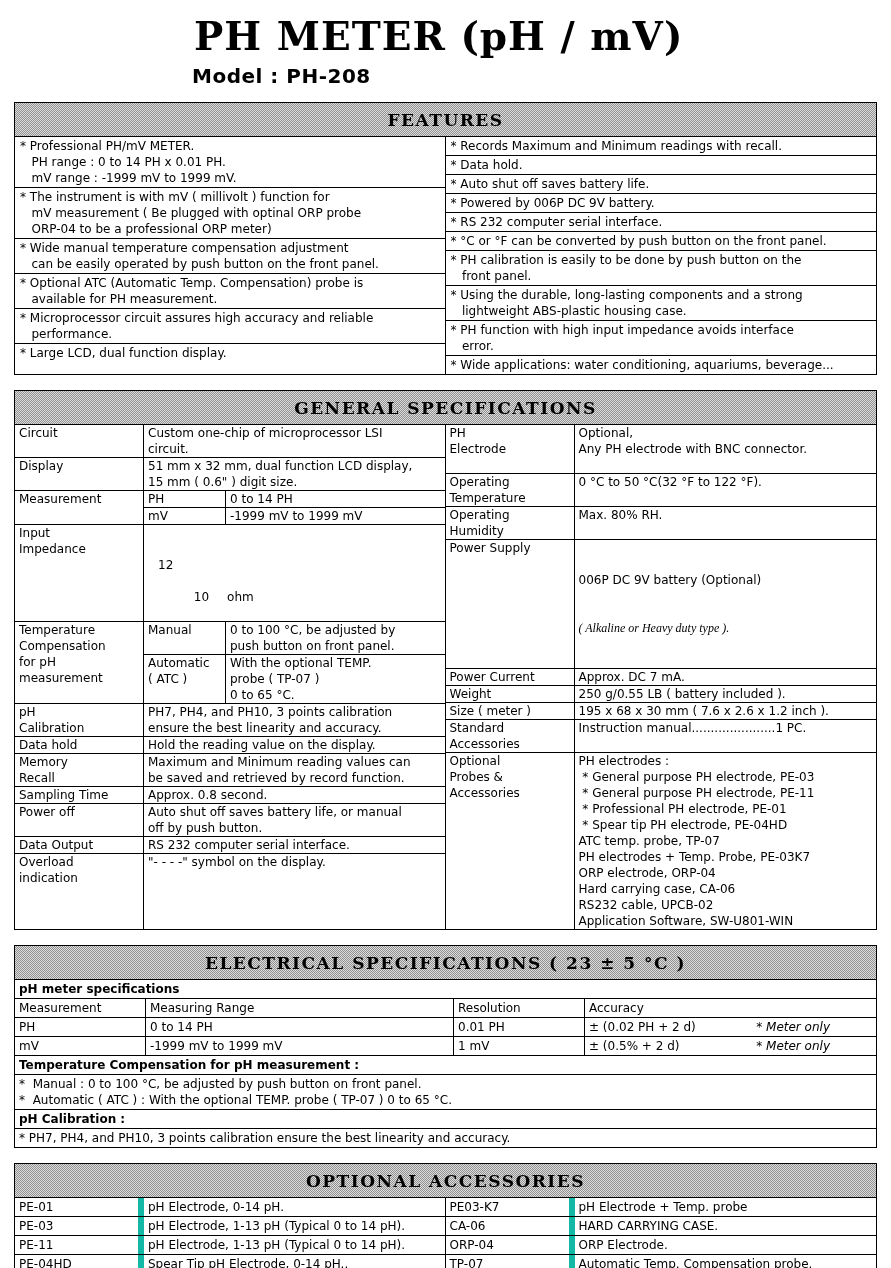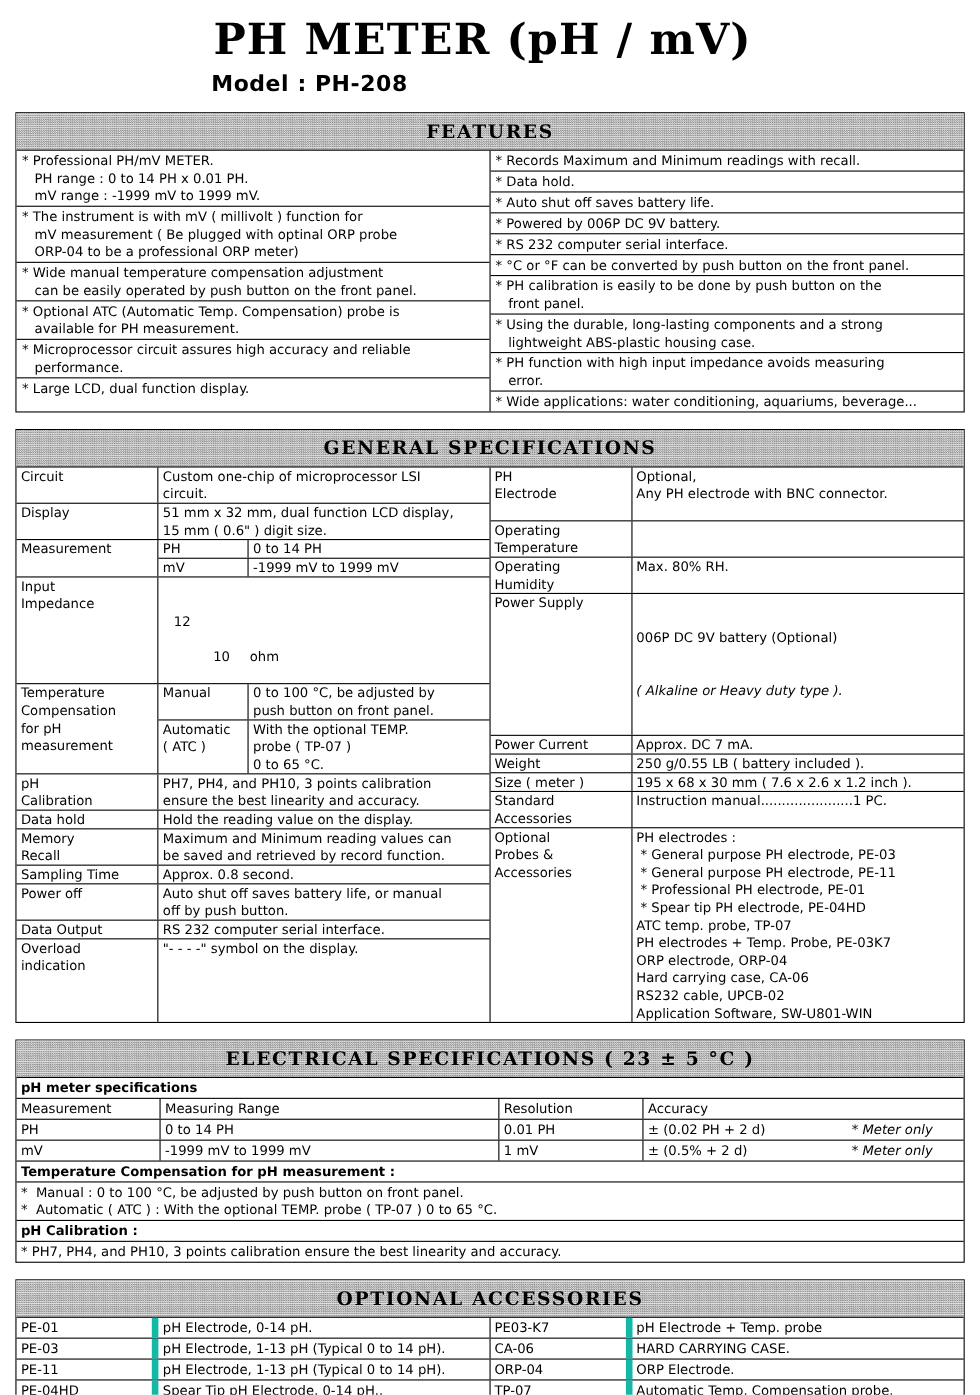--- a/index.html
+++ b/index.html
@@ -24,21 +24,21 @@
   .section { border:1px solid #000; margin-bottom:15px; }
   .sechdr {
     height:34px; display:flex; align-items:center; justify-content:center;
     border-bottom:1px solid #000;
     font-family:"DejaVu Serif", serif; font-weight:bold; font-size:17px; letter-spacing:1.5px;
     background-color:#d9d9d9;
     background-image:repeating-conic-gradient(#8f8f8f 0% 25%, #dedede 0% 50%);
     background-size:2px 2px;
   }
   .pre { white-space:pre-wrap; }
-  .italic { font-style:italic; }
+  .italic { font-style:italic;font-family:Liberation Serif, serif; }
 
   
   .feat-body { display:flex; align-items:stretch; }
   .fcol { width:50%; display:flex; flex-direction:column; }
   .fcol.left { border-right:1px solid #000; }
   .frow { border-bottom:1px solid #000; padding:1px 4px 1px 5px; white-space:pre-wrap; }
   .fcol .frow:last-child { border-bottom:none; flex-grow:1; }
 
   
   .gs-body { display:flex; align-items:stretch; }
@@ -58,21 +58,21 @@
   .imp-exp { display:block; margin-left:10px; }
   .imp-unit { margin-left:18px; }
 
   
   .es-line { padding:1px 4px; border-bottom:1px solid #000; }
   .es-bold { font-weight:bold; }
   .es-grid { display:grid; grid-template-columns:131px 308px 131px 1fr; border-bottom:1px solid #000; }
   .es-grid > div { padding:1px 4px; border-right:1px solid #000; }
   .es-grid > div:last-child { border-right:none; }
   .acc { display:flex; }
-  .acc .note { font-style:italic; margin-left:auto; margin-right:24px; }
+  .acc .note { font-style:italic; margin-left:auto; margin-right:42px; }
   .section .nolast:last-child { border-bottom:none; }
 
   
   .oa-body { display:flex; align-items:stretch; }
   .ocol { width:50%; display:flex; flex-direction:column; }
   .ocol.left { border-right:1px solid #000; }
   .orow { display:flex; border-bottom:1px solid #000; }
   .ocol .orow:last-child { border-bottom:none; flex-grow:1; }
   .okey { width:129px; flex:none; border-right:6px solid #14b8a6; padding:1px 4px; }
   .oval { flex:1; padding:1px 4px; }
@@ -107,21 +107,21 @@
         <div class="frow">* Records Maximum and Minimum readings with recall.</div>
         <div class="frow">* Data hold.</div>
         <div class="frow">* Auto shut off saves battery life.</div>
         <div class="frow">* Powered by 006P DC 9V battery.</div>
         <div class="frow">* RS 232 computer serial interface.</div>
         <div class="frow">* °C or °F can be converted by push button on the front panel.</div>
         <div class="frow">* PH calibration is easily to be done by push button on the
    front panel.</div>
         <div class="frow">* Using the durable, long-lasting components and a strong
    lightweight ABS-plastic housing case.</div>
-        <div class="frow">* PH function with high input impedance avoids measuring
+        <div class="frow">* PH function with high input impedance avoids interface
    error.</div>
         <div class="frow">* Wide applications: water conditioning, aquariums, beverage...</div>
       </div>
     </div>
   </div>
 
   <div class="section">
     <div class="sechdr">GENERAL  SPECIFICATIONS</div>
     <div class="gs-body">
 
@@ -216,20 +216,21 @@
       <div class="gcol">
         <div class="grow row-min3">
           <div class="gcell glabel">PH
 Electrode</div>
           <div class="gcell gval">Optional,
 Any PH electrode with BNC connector.</div>
         </div>
         <div class="grow">
           <div class="gcell glabel">Operating
 Temperature</div>
+          <div class="gcell gval">0 °C to 50 °C(32 °F to 122 °F).</div>
         </div>
         <div class="grow">
           <div class="gcell glabel">Operating
 Humidity</div>
           <div class="gcell gval">Max. 80% RH.</div>
         </div>
         <div class="grow">
           <div class="gcell glabel">Power Supply</div>
           <div class="gcell gval">
             <div>006P DC 9V battery (Optional)</div>

